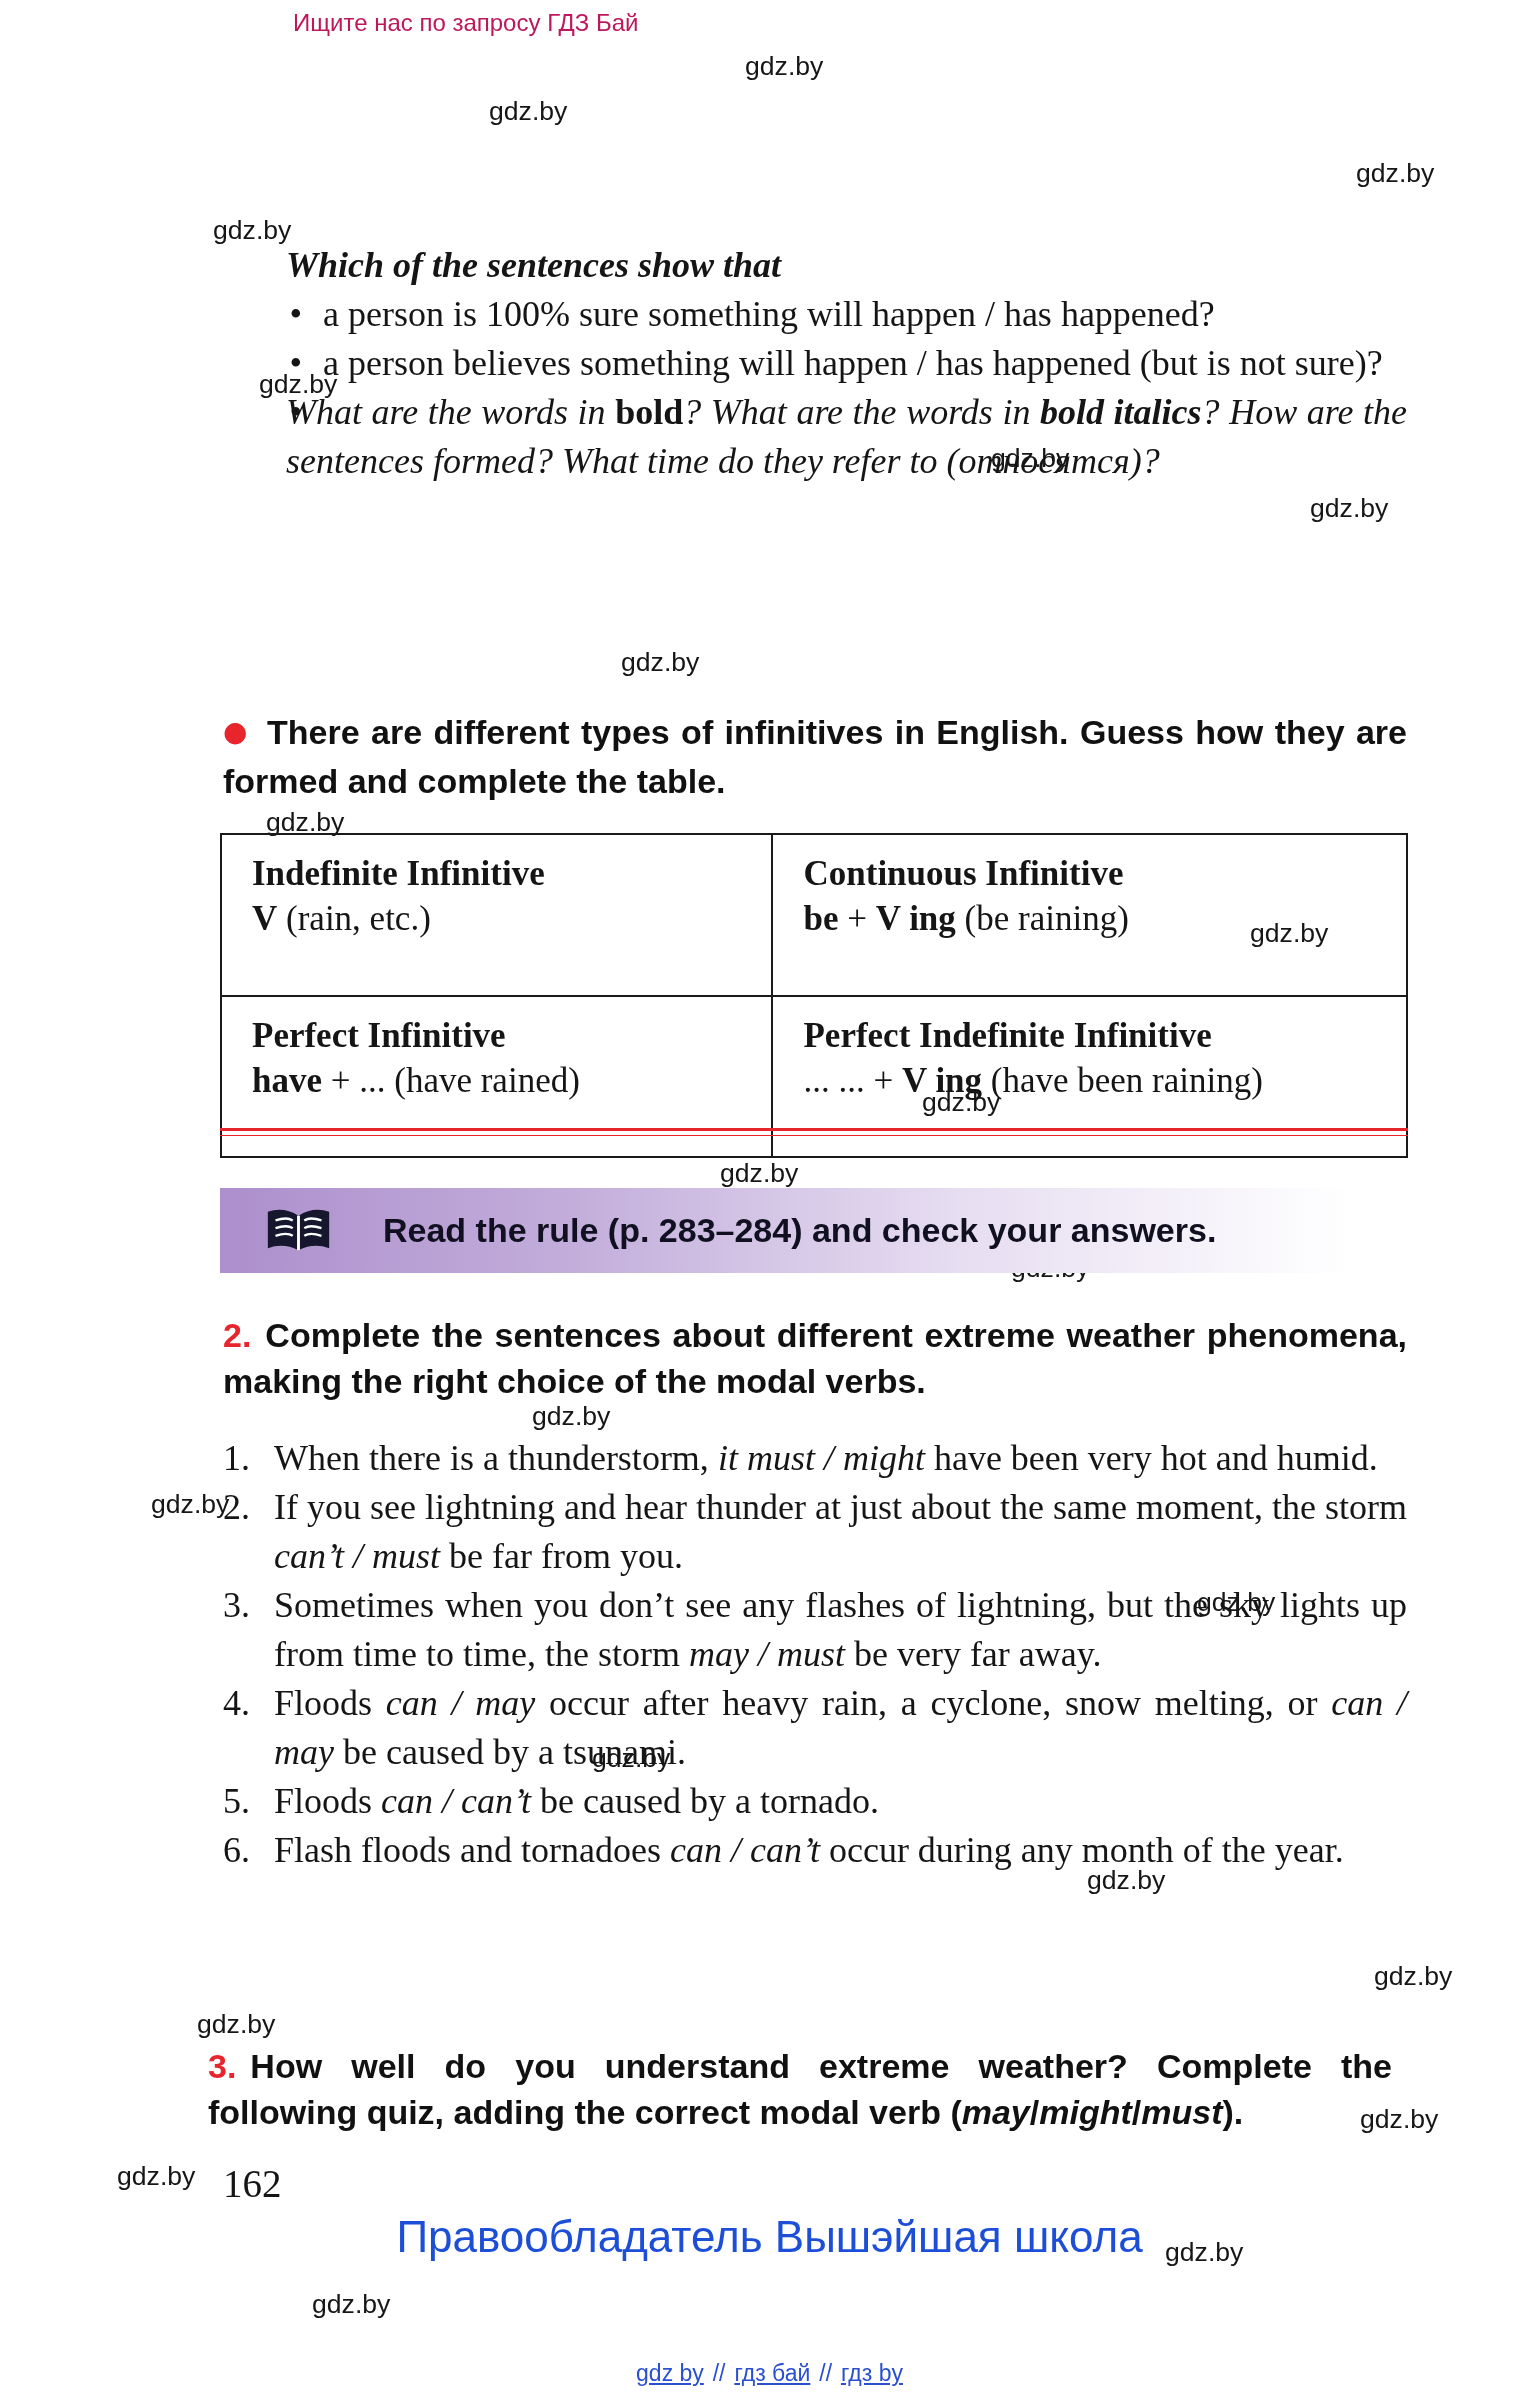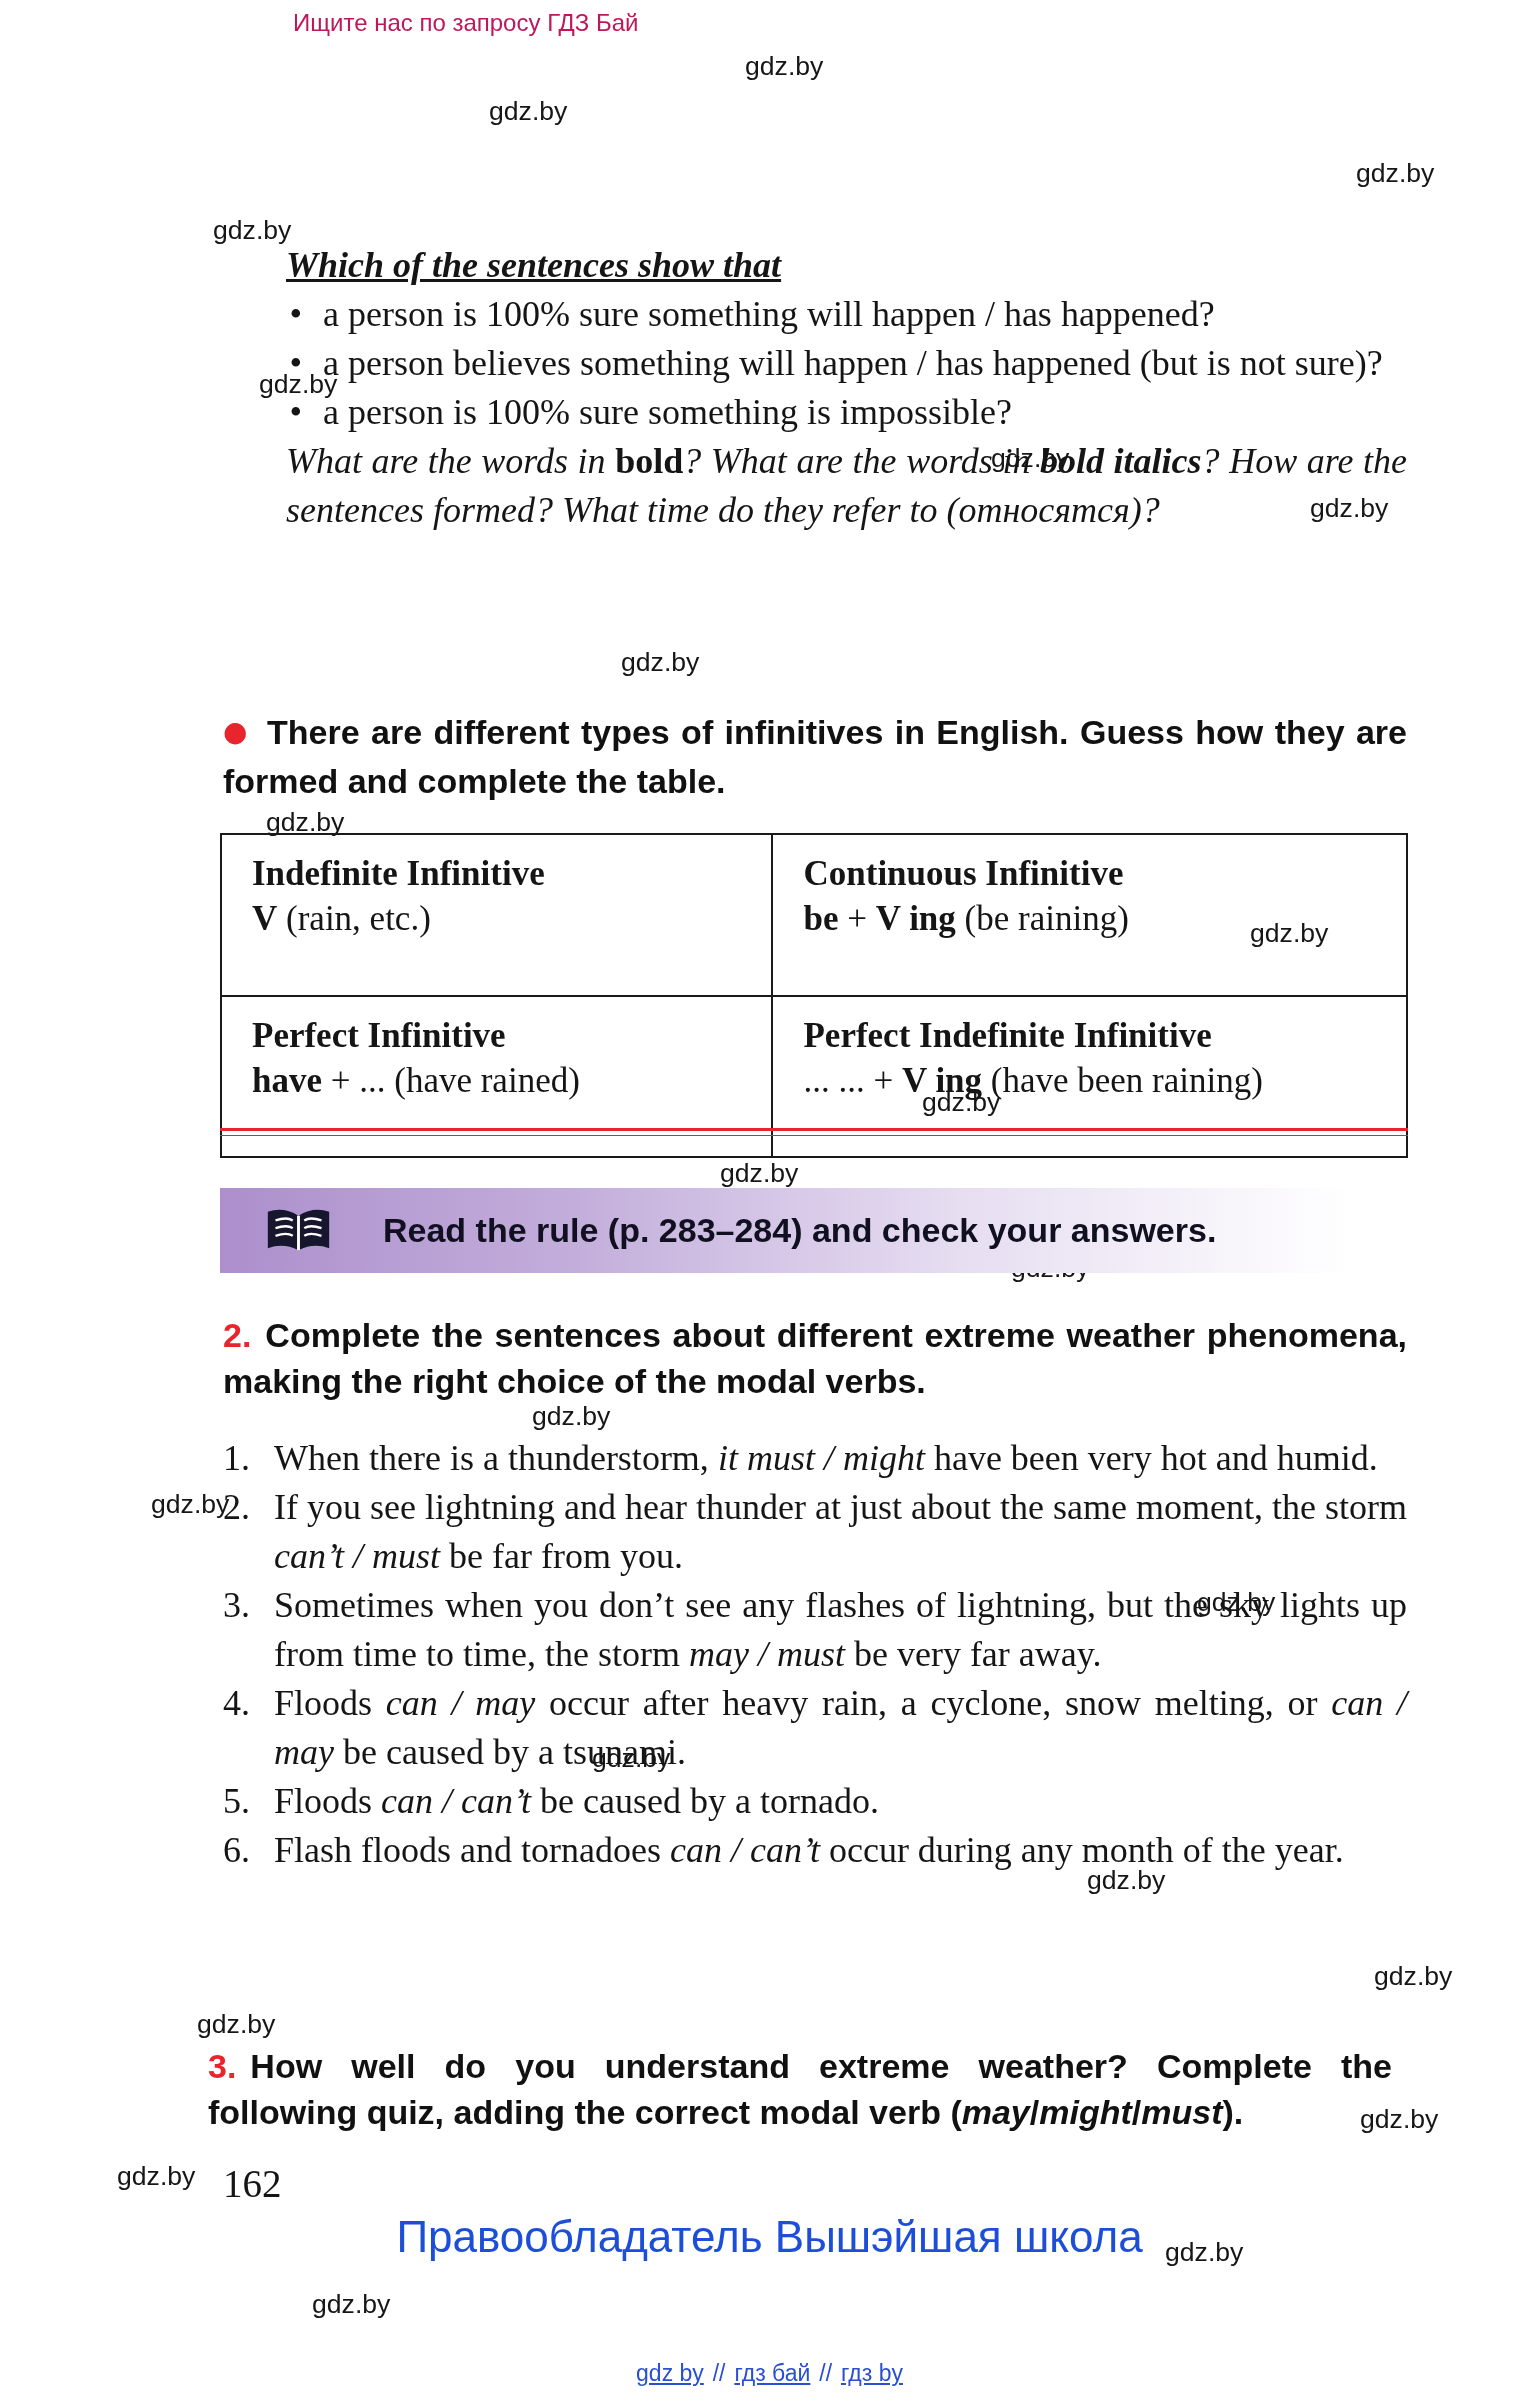--- a/index.html
+++ b/index.html
@@ -27,21 +27,21 @@
   .serif-text{font-size:36px;line-height:49px;text-align:justify;}
   .sans-bold{
     font-family:"Liberation Sans","DejaVu Sans",sans-serif;
     font-weight:bold;font-size:34px;line-height:46px;text-align:justify;color:#111111;
   }
   .red{color:#e8242c;}
 
   
   #intro{left:223px;top:241px;width:1184px;}
   .intro-inner{margin-left:63px;}
-  .intro-heading{font-weight:bold;font-style:italic;text-decoration:underline;}
+  .intro-heading{font-weight:bold;font-style:italic;}
   .ibullet{position:relative;padding-left:37px;}
   .ibullet .dot{position:absolute;left:3.5px;top:0;}
 
   
   #task-intro{left:223px;top:709px;width:1184px;}
   .red-dot{font-size:28px;margin-right:17.7px;position:relative;top:-2.7px;color:#e8242c;font-family:"DejaVu Sans",sans-serif;}
 
   
   #inf-table{left:220px;top:833px;width:1188px;border-collapse:collapse;table-layout:fixed;padding-left:16px;}
   #inf-table td{
@@ -123,21 +123,20 @@
       <div class="ibullet">
         <span class="dot">•</span>
         <span>a person is 100% sure something will happen / has happened?</span>
       </div>
       <div class="ibullet">
         <span class="dot">•</span>
         <span>a person believes something will happen / has happened (but is not sure)?</span>
       </div>
       <div class="ibullet">
         <span class="dot">•</span>
-        <span>a person is 100% sure something is impossible?</span>
       </div>
       <div><span class="i">What are the words in </span><span class="b">bold</span><span class="i">? What are the words in </span><span class="b i">bold italics</span><span class="i">? How are the sentences formed? What time do they refer to (</span><span class="i">относятся</span><span class="i">)?</span></div>
     </div>
   </div>
 
   <p id="task-intro" class="abs sans-bold" style="margin:0">
     <span class="red-dot">●</span><span>There are different types of infinitives in English. Guess how they are formed and complete the table.</span>
   </p>
 
   <table id="inf-table" class="abs">

